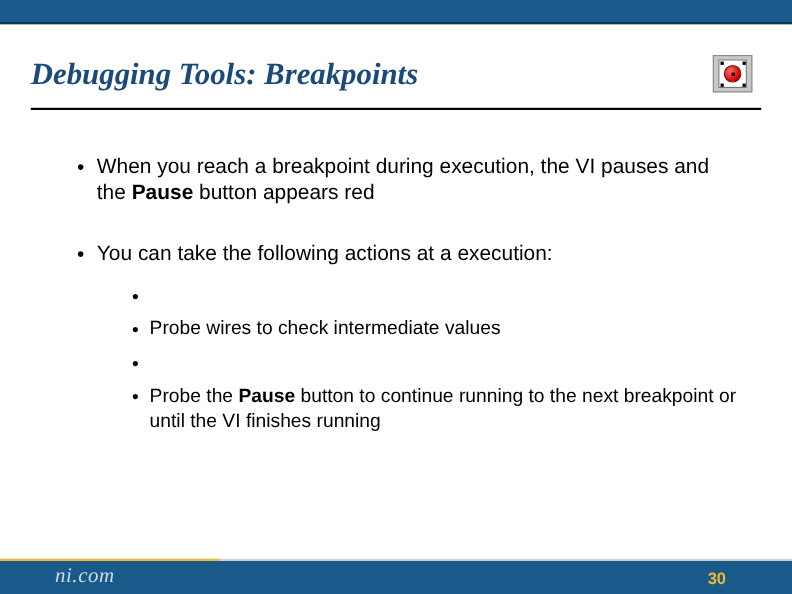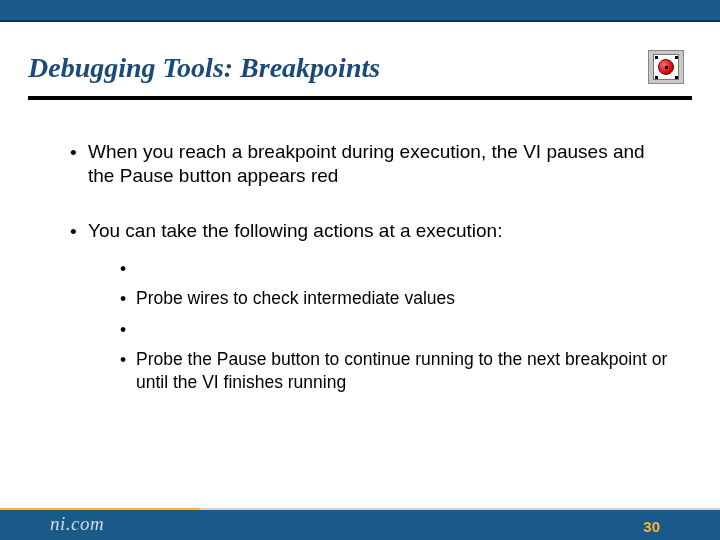--- a/index.html
+++ b/index.html
@@ -16,21 +16,21 @@
     top: 0; left: 0; right: 0;
     height: 22px;
     background: #1a5a8a;
     border-bottom: 2px solid #0d3550;
   }
   .title-area {
     position: absolute;
     top: 52px;
     left: 28px;
     right: 28px;
-    border-bottom: 4px solid #000000;
+    border-bottom: 2px solid #000000;
     padding-bottom: 26px;
     height: 48px;
   }
   .title {
     font-family: Georgia, 'Times New Roman', serif;
     font-style: italic;
     font-size: 28px;
     color: #1a4a7a;
   }
   .breakpoint-icon {
@@ -94,21 +94,21 @@
     margin-top: 14px;
   }
   .bullet-l2 {
     display: flex;
     margin-bottom: 7px;
   }
   .bullet-l2 .dot {
     width: 16px;
     flex-shrink: 0;
   }
-  .bold { font-weight: normal; text-align: center; }
+  .bold { font-weight: bold; text-align: center; }
   .bottom-bar {
     position: absolute;
     bottom: 0; left: 0; right: 0;
     height: 30px;
     background: #1a5a8a;
   }
   .bottom-accent {
     position: absolute;
     bottom: 30px; left: 0; right: 0;
     height: 2px;

